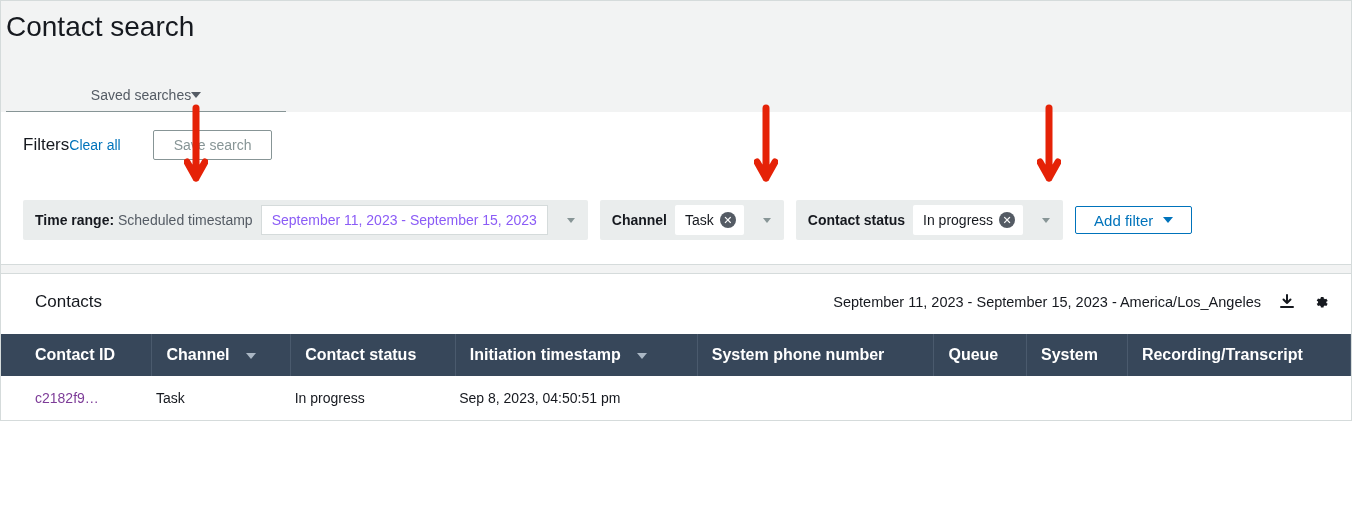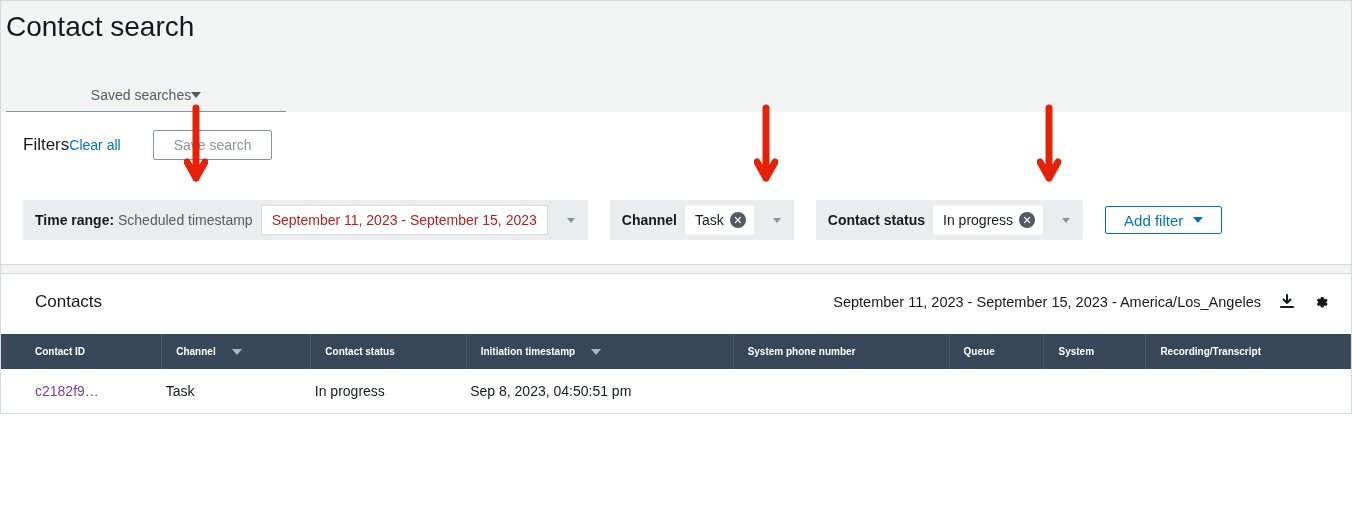--- a/index.html
+++ b/index.html
@@ -9,39 +9,39 @@
 .page-title { font-size: 28px; font-weight: 400; color: #16191f; margin-bottom: 36px; }
 .saved-searches { display: inline-flex; align-items: center; justify-content: center; width: 280px; padding: 8px 14px; border-bottom: 1px solid #879596; color: #545b64; font-size: 14px; cursor: pointer; }
 .caret { width: 0; height: 0; border-left: 5px solid transparent; border-right: 5px solid transparent; border-top: 6px solid #545b64; }
 .caret-sm { width: 0; height: 0; border-left: 4px solid transparent; border-right: 4px solid transparent; border-top: 5px solid #879596; display: inline-block; }
 .filters-section { background: #fff; padding: 18px 22px 24px 22px; position: relative; }
 .filters-header { display: flex; align-items: center; justify-content: flex-start; margin-bottom: 40px; }
 .filters-title { font-size: 17px; font-weight: 400; color: #16191f; }
 .filters-actions { display: flex; align-items: center; gap: 32px; }
 .link-btn { color: #0073bb; font-size: 14px; cursor: pointer; }
 .outline-btn { border: 1px solid #879596; background: #fff; color: #879596; padding: 6px 20px; border-radius: 2px; font-size: 14px; cursor: pointer; }
-.filter-row { display: flex; align-items: center; gap: 22px; }
+.filter-row { display: flex; align-items: center; gap: 12px; }
 .filter-pill { background: #eaeded; display: inline-flex; align-items: center; height: 40px; border-radius: 2px; padding-left: 12px; }
 .pill-label { font-size: 14px; color: #545b64; margin-right: 8px; }
 .pill-label strong { color: #16191f; font-weight: 700; }
-.pill-value-box { background: #fff; border: 1px solid #d5dbdb; display: inline-flex; align-items: center; height: 30px; padding: 0 10px; font-size: 14px; color: #b91c1c; margin-right: 6px; }
+.pill-value-box { background: #fff; border: 1px solid #d5dbdb; display: inline-flex; align-items: center; height: 30px; padding: 0 10px; font-size: 14px; color: #8b5cf6; margin-right: 6px; }
 .pill-chip { background: #fff; display: inline-flex; align-items: center; height: 30px; padding: 0 8px 0 10px; font-size: 14px; color: #16191f; margin-right: 6px; border-radius: 2px; gap: 6px; }
 .chip-x { width: 16px; height: 16px; border-radius: 50%; background: #545b64; color: #fff; display: inline-flex; align-items: center; justify-content: center; font-size: 11px; line-height: 1; cursor: pointer; }
 .pill-caret-wrap { width: 34px; height: 40px; display: inline-flex; align-items: center; justify-content: center; cursor: pointer; }
 .add-filter-btn { border: 1px solid #0073bb; background: #fff; color: #0073bb; display: inline-flex; align-items: center; gap: 10px; height: 28px; padding: 0 18px; font-size: 15px; border-radius: 2px; cursor: pointer; }
 .add-filter-btn .caret { border-top-color: #0073bb; }
 .divider-bar { background: #f2f3f3; border-top: 1px solid #d5dbdb; border-bottom: 1px solid #d5dbdb; height: 10px; }
 .contacts-section { padding: 18px 22px 0 22px; }
 .contacts-header { display: flex; align-items: center; justify-content: space-between; margin-bottom: 22px; }
 .contacts-title { font-size: 17px; font-weight: 400; margin-left: 12px; }
 .contacts-right { display: flex; align-items: center; gap: 18px; font-size: 14.5px; color: #16191f; }
 .icon-btn { cursor: pointer; color: #16191f; display: inline-flex; }
 .table-wrap { margin: 0 -22px; }
 table { width: 100%; border-collapse: collapse; }
-thead th { background: #37475a; color: #fff; font-weight: 700; font-size: 10px; text-align: left; padding: 12px 14px; border-right: 1px solid #4a5a6d; position: relative; vertical-align: middle; white-space: nowrap; }
+thead th { background: #37475a; color: #fff; font-weight: 700; font-size: 16px; text-align: left; padding: 12px 14px; border-right: 1px solid #4a5a6d; position: relative; vertical-align: middle; white-space: nowrap; }
 thead th:first-child { padding-left: 34px; }
 .th-caret { width: 0; height: 0; border-left: 5px solid transparent; border-right: 5px solid transparent; border-top: 6px solid #aab7c4; display: inline-block; margin-left: 16px; vertical-align: middle; }
 tbody td { font-size: 14px; color: #16191f; padding: 14px 4px; white-space: nowrap; }
 tbody td:first-child { padding-left: 34px; }
 .link-cell { color: #7d3c98; cursor: pointer; }
 .arrow-annot { position: absolute; width: 24px; height: 78px; pointer-events: none; }
 .arrow-annot svg { width: 100%; height: 100%; }
 </style>
 </head>
 <body>

